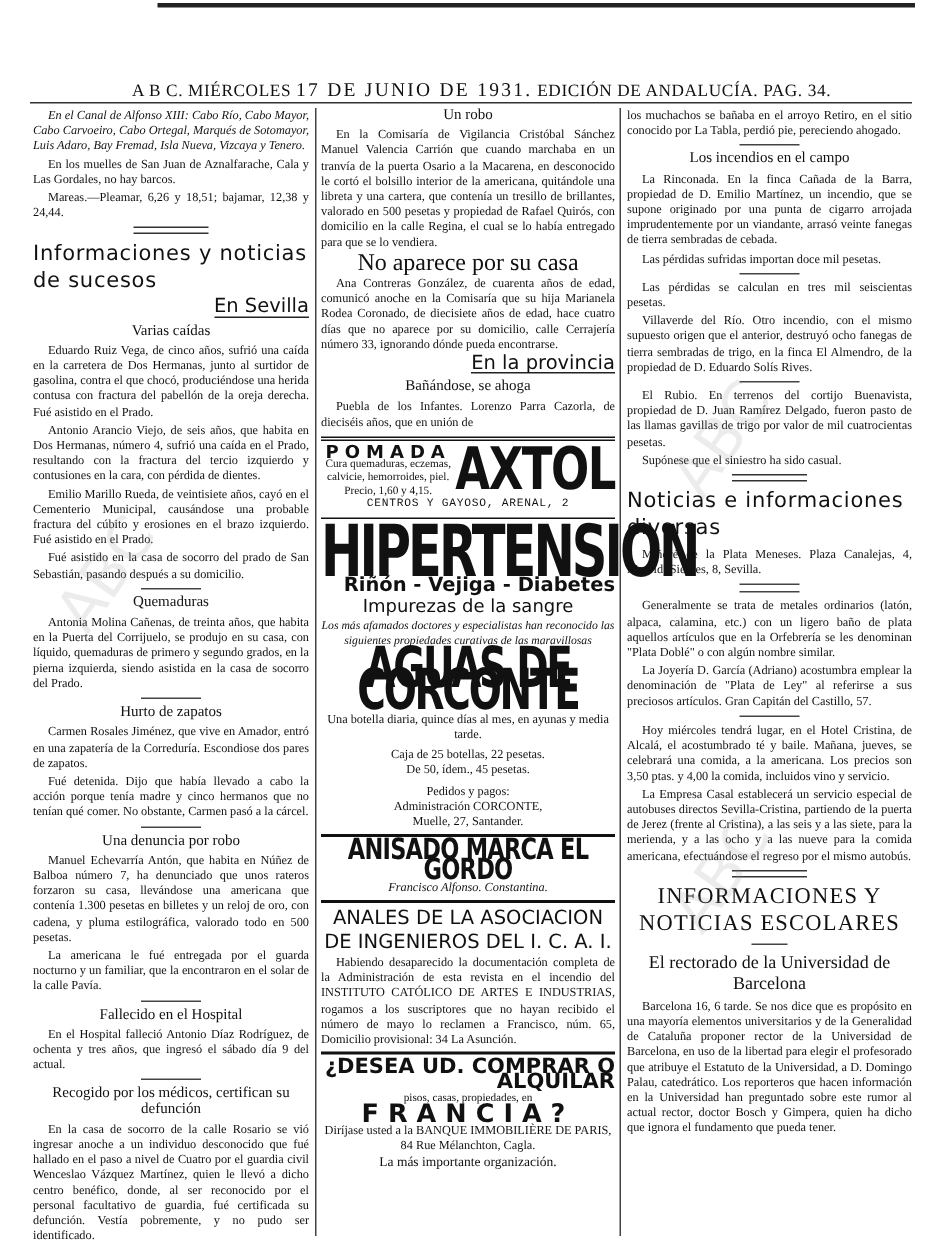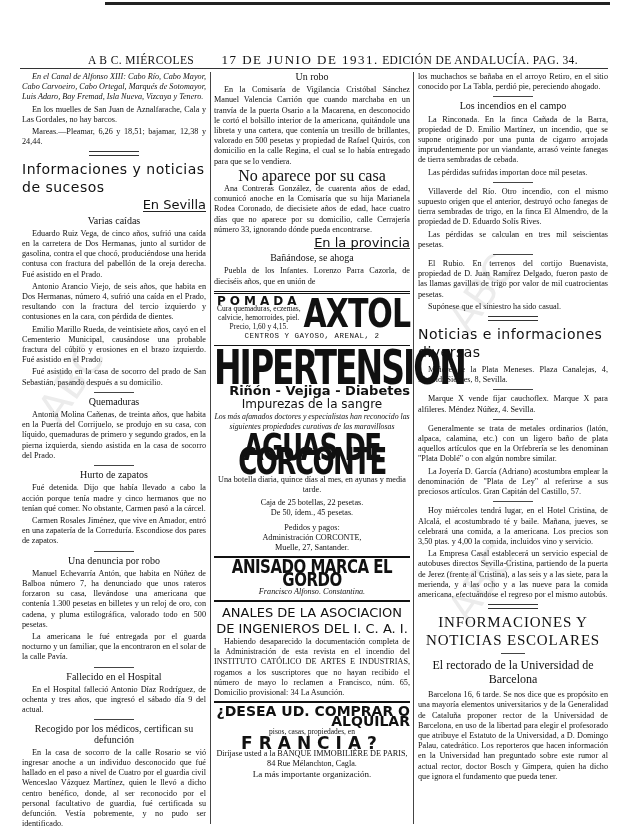--- a/index.html
+++ b/index.html
@@ -1,19 +1,19 @@
 <!DOCTYPE html>
 <html><head>
 <meta charset="utf-8">
 <style>
   html, body { margin:0; padding:0; }
   body { width:620px; height:832px; background:#fff; color:#111; font-family:"Liberation Serif", serif; position:relative; overflow:hidden; }
   .topline { position:absolute; left:105px; top:2px; width:505px; height:3px; background:#222; }
   .header { position:absolute; left:88px; top:52px; width:520px; font-size:11.5px; letter-spacing:0.4px; white-space:nowrap; }
-  .header .big { font-size:13px; letter-spacing:1.5px;margin-left:24px; }
+  .header .big { font-size:13px; letter-spacing:1.5px; }
   .hr-top { position:absolute; left:20px; top:68px; width:588px; height:1px; background:#333; }
   .col { position:absolute; top:72px; font-size:8.2px; line-height:10.2px; text-align:justify; }
   .c1 { left:22px; width:184px; }
   .c2 { left:214px; width:196px; }
   .c3 { left:418px; width:190px; }
   .vr { position:absolute; top:72px; width:1px; height:752px; background:#444; }
   p { margin:0 0 2px 0; text-indent:10px;font-family:Liberation Serif, serif; }
   p.noind { text-indent:0; }
   .it { font-style:italic; }
   .sub { text-align:center; font-size:10px; margin:4px 0 3px 0; }
@@ -73,22 +73,22 @@
     <p>Fué asistido en la casa de socorro del prado de San Sebastián, pasando después a su domicilio.</p>
   </div>
   <div class="sep"></div>
   <div>
     <div class="sub">Quemaduras</div>
     <p>Antonia Molina Cañenas, de treinta años, que habita en la Puerta del Corrijuelo, se produjo en su casa, con líquido, quemaduras de primero y segundo grados, en la pierna izquierda, siendo asistida en la casa de socorro del Prado.</p>
   </div>
   <div class="sep"></div>
   <div>
     <div class="sub">Hurto de zapatos</div>
+    <p>Carmen Rosales Jiménez, que vive en Amador, entró en una zapatería de la Correduría. Escondiose dos pares de zapatos.</p>
     <p>Fué detenida. Dijo que había llevado a cabo la acción porque tenía madre y cinco hermanos que no tenían qué comer. No obstante, Carmen pasó a la cárcel.</p>
-    <p>Carmen Rosales Jiménez, que vive en Amador, entró en una zapatería de la Correduría. Escondiose dos pares de zapatos.</p>
   </div>
   <div class="sep"></div>
   <div>
     <div class="sub">Una denuncia por robo</div>
     <p>Manuel Echevarría Antón, que habita en Núñez de Balboa número 7, ha denunciado que unos rateros forzaron su casa, llevándose una americana que contenía 1.300 pesetas en billetes y un reloj de oro, con cadena, y pluma estilográfica, valorado todo en 500 pesetas.</p>
     <p>La americana le fué entregada por el guarda nocturno y un familiar, que la encontraron en el solar de la calle Pavía.</p>
   </div>
   <div class="sep"></div>
   <div>
     <div class="sub">Fallecido en el Hospital</div>
@@ -163,31 +163,30 @@
 </div>
 
 <div class="col c3">
   <p class="noind">los muchachos se bañaba en el arroyo Retiro, en el sitio conocido por La Tabla, perdió pie, pereciendo ahogado.</p>
   <div class="sep"></div>
   <div>
     <div class="sub">Los incendios en el campo</div>
     <p>La Rinconada. En la finca Cañada de la Barra, propiedad de D. Emilio Martínez, un incendio, que se supone originado por una punta de cigarro arrojada imprudentemente por un viandante, arrasó veinte fanegas de tierra sembradas de cebada.</p>
     <p>Las pérdidas sufridas importan doce mil pesetas.</p>
     <div class="sep"></div>
+    <p>Las pérdidas se calculan en tres mil seiscientas pesetas.</p>
     <p>Villaverde del Río. Otro incendio, con el mismo supuesto origen que el anterior, destruyó ocho fanegas de tierra sembradas de trigo, en la finca El Almendro, de la propiedad de D. Eduardo Solís Rives.</p>
-    <p>Las pérdidas se calculan en tres mil seiscientas pesetas.</p>
     <div class="sep"></div>
     <p>El Rubio. En terrenos del cortijo Buenavista, propiedad de D. Juan Ramírez Delgado, fueron pasto de las llamas gavillas de trigo por valor de mil cuatrocientas pesetas.</p>
     <p>Supónese que el siniestro ha sido casual.</p>
   </div>
   <div class="deco"></div>
   <div class="h-big">Noticias e informaciones diversas</div>
   <p>Miñoré de la Plata Meneses. Plaza Canalejas, 4, Madrid; Sierpes, 8, Sevilla.</p>
   <div class="sep"></div>
-  <p>Marque X vende fijar cauchoflex. Marque X para alfileres. Méndez Núñez, 4. Sevilla.</p>
   <div class="sep"></div>
   <p>Generalmente se trata de metales ordinarios (latón, alpaca, calamina, etc.) con un ligero baño de plata aquellos artículos que en la Orfebrería se les denominan "Plata Doblé" o con algún nombre similar.</p>
   <p>La Joyería D. García (Adriano) acostumbra emplear la denominación de "Plata de Ley" al referirse a sus preciosos artículos. Gran Capitán del Castillo, 57.</p>
   <div class="sep"></div>
   <p>Hoy miércoles tendrá lugar, en el Hotel Cristina, de Alcalá, el acostumbrado té y baile. Mañana, jueves, se celebrará una comida, a la americana. Los precios son 3,50 ptas. y 4,00 la comida, incluidos vino y servicio.</p>
   <p>La Empresa Casal establecerá un servicio especial de autobuses directos Sevilla-Cristina, partiendo de la puerta de Jerez (frente al Cristina), a las seis y a las siete, para la merienda, y a las ocho y a las nueve para la comida americana, efectuándose el regreso por el mismo autobús.</p>
   <div class="deco"></div>
   <div class="h-caps">INFORMACIONES Y NOTICIAS ESCOLARES</div>
   <div class="sep" style="width:24px"></div>
   <div class="h-serif">El rectorado de la Universidad de Barcelona</div>

